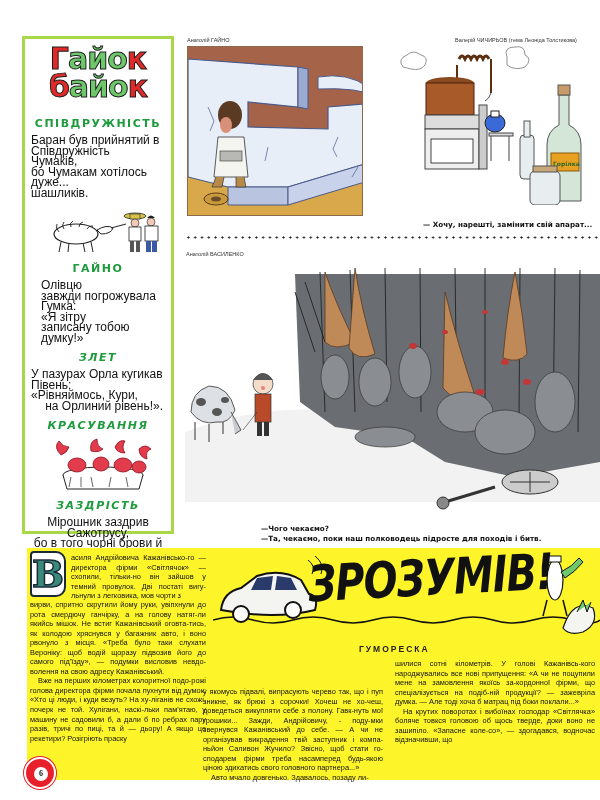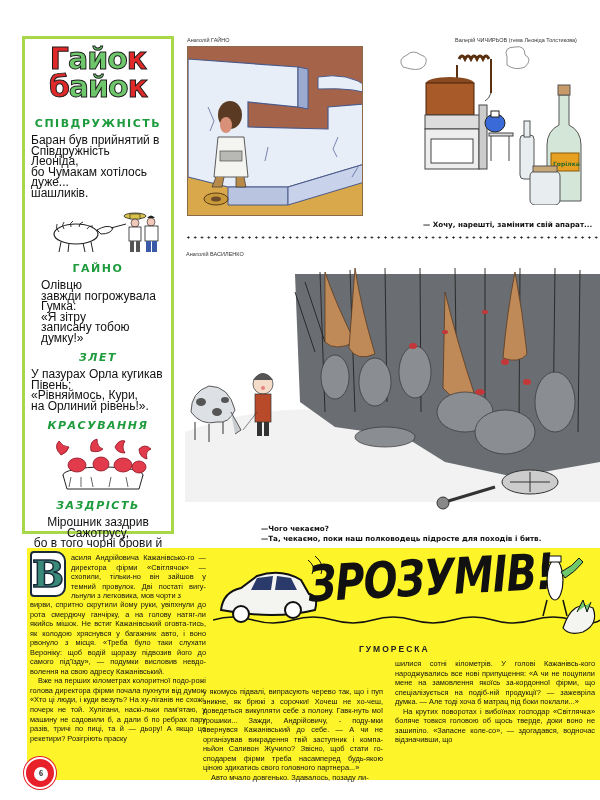--- a/index.html
+++ b/index.html
@@ -18,21 +18,21 @@
   .c-green { color: #6ec86b; }
 
   .fable-title {
     text-align: center; color: #1e9b3c; font-weight: bold; font-size: 11px;
     letter-spacing: 1.5px; margin: 8px 0 5px; font-family: "DejaVu Sans", sans-serif;
   }
   .fable-title.italic { font-style: italic; }
   .fable-text { font-size: 12px; line-height: 10.5px; color: #111; }
   .fable-text.indent { padding-left: 10px; }
   .fable-text.center { text-align: center; }
-  .fable-text .right { display: block; padding-right: 2px; }
+  .fable-text .right { display: block; text-align: right; padding-right: 2px; }
 
   .illus-oxen { height: 52px; margin: 4px 0; position: relative; }
   .illus-crayfish { height: 54px; margin: 4px 0; position: relative; }
 
   .signature { text-align: right; font-family: "Liberation Serif", serif; font-weight: bold; font-size: 8px; margin-top: 8px; padding-right: 2px; }
   .city { font-family: "Liberation Serif", serif; font-style: italic; font-size: 6.5px; margin-top: 3px; }
 
   
   .credit { position: absolute; font-size: 5.5px; color: #333; white-space: nowrap; }
 
@@ -100,21 +100,21 @@
       <span class="c-green">а</span>
       <span class="c-green">й</span>
       <span class="c-green">о</span>
       <span class="c-red">к</span>
     </div>
   </div>
 
   <div class="fable-title">СПІВДРУЖНІСТЬ</div>
   <div class="fable-text">
     <div>Баран був прийнятий  в Співдружність</div>
-    <div>Леоніда,</div>
+    <div>Чумаків,</div>
     <div>бо Чумакам хотілось дуже...</div>
     <div>шашликів.</div>
   </div>
   <div class="illus-oxen">
     <svg width="140" height="52" viewBox="0 0 140 52">
       <ellipse cx="45" cy="32" rx="22" ry="10" fill="#fff" stroke="#222" stroke-width="1.2"></ellipse>
       <path d="M28 30 q-4 -4 -2 -8 M33 27 q-3 -4 0 -7 M40 25 q-2 -4 2 -6 M48 25 q0 -4 4 -5 M56 27 q2 -4 6 -3" stroke="#222" fill="none" stroke-width="0.9"></path>
       <line x1="30" y1="40" x2="28" y2="50" stroke="#222"></line>
         <line x1="38" y1="41" x2="37" y2="50" stroke="#222"></line>
       <line x1="52" y1="41" x2="54" y2="50" stroke="#222"></line>

